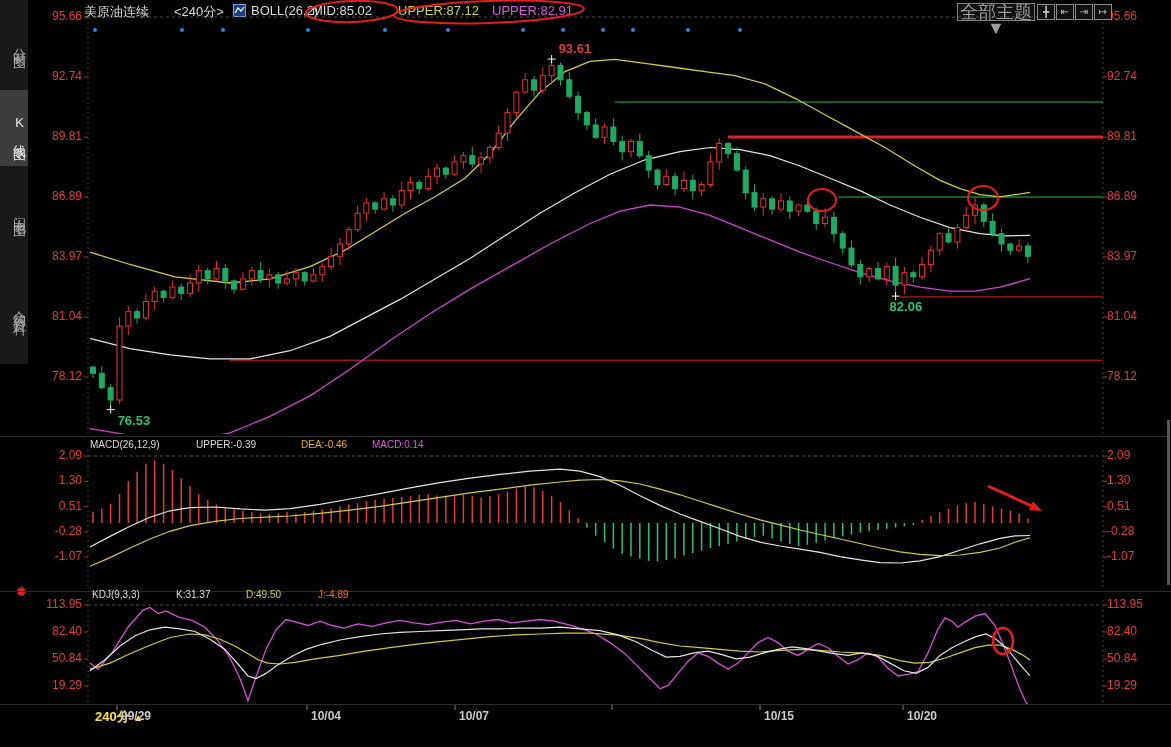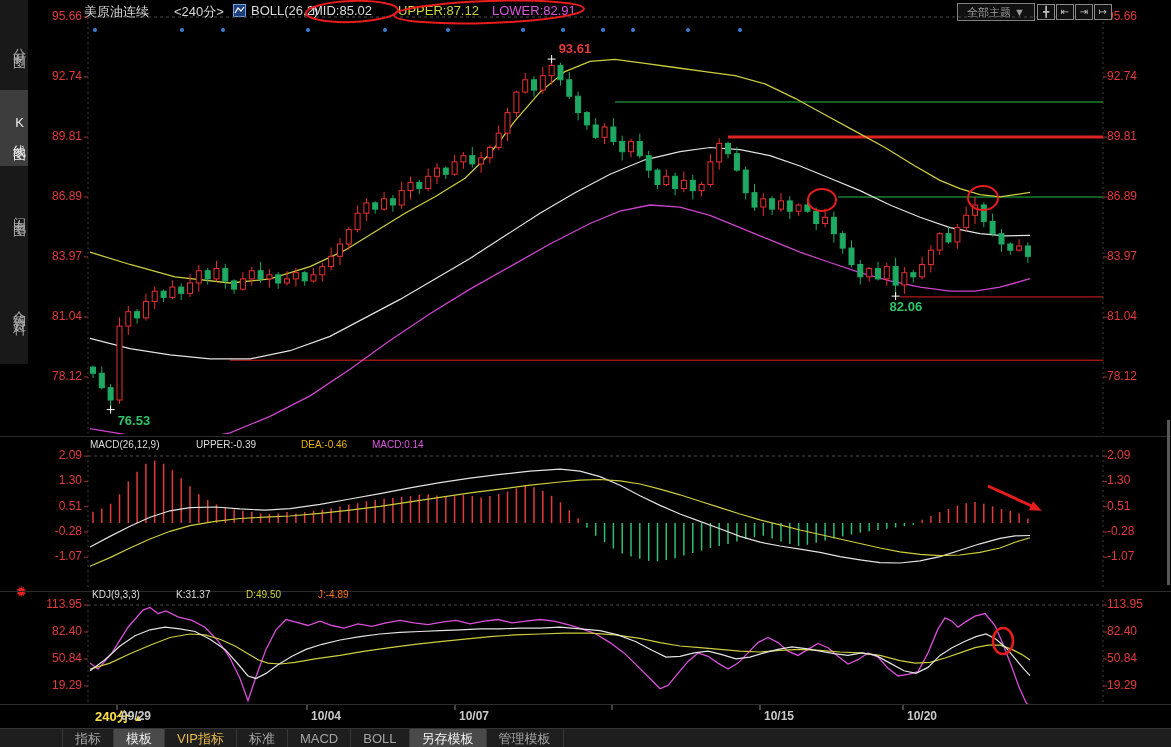--- a/index.html
+++ b/index.html
@@ -11,21 +11,21 @@
        color:#ababab;font-size:13px;letter-spacing:4px;text-align:center;cursor:pointer;}
   .sb-item.active{background:#3d3d3d;color:#ededed;}
   
   .h{position:absolute;top:3px;font-size:13px;color:#dcdcdc;white-space:pre;}
   .ph{position:absolute;font-size:10px;color:#dcdcdc;white-space:pre;}
   .axis-label{position:absolute;font-size:12px;color:#e23b3b;width:52px;}
   .axis-label.l{left:30px;text-align:right;}
   .axis-label.r{left:1107px;text-align:left;}
   
   #themeBtn{position:absolute;left:957px;top:3px;width:76px;height:16px;border:1px solid #7f7f7f;
-       color:#9c9c9c;font-size:11px;text-align:center;line-height:16px;cursor:pointer;background:#101010;}
+       color:#9c9c9c;font-size:18px;text-align:center;line-height:16px;cursor:pointer;background:#101010;}
   .tool-btn{position:absolute;top:4px;width:16px;height:14px;border:1px solid #8a8a8a;color:#c0c0c0;
        font-size:10px;line-height:13px;text-align:center;cursor:pointer;background:#101010;}
   
   .sep{position:absolute;left:0;width:1171px;height:1px;background:#2c2c2c;}
   
   .xdate{position:absolute;top:709px;font-size:12px;font-weight:bold;color:#c9c9c9;}
   #periodTag{position:absolute;left:95px;top:708px;font-size:13px;font-weight:bold;color:#fde047;cursor:pointer;}
   #periodTag .up{font-size:10px;}
   
   #toolbar{position:absolute;left:0;top:728px;width:1171px;height:19px;background:#1e1e1e;
@@ -56,21 +56,21 @@
   <div>
     <span class="h" style="left:84px;">美原油连续</span>
     <span class="h" style="left:174px;color:#d8d8d8;">&lt;240分&gt;</span>
     <svg id="bollIcon" width="13" height="13">
       <rect x="0.5" y="0.5" width="12" height="12" fill="#1d3f7d" stroke="#6fa0e0"></rect>
       <polyline points="2,9 5,4 8,7 11,3" fill="none" stroke="#ffffff" stroke-width="1.2"></polyline>
     </svg>
     <span class="h" style="left:251px;">BOLL(26,2)</span>
     <span class="h" style="left:312px;">MID:85.02</span>
     <span class="h" style="left:398px;color:#cdd53e;">UPPER:87.12</span>
-    <span class="h" style="left:492px;color:#df55df;">LOWER:82.91</span>
+    <span class="h" style="left:492px;color:#df55df;">UPPER:82.91</span>
   </div>
 
   <div id="themeBtn"><span>全部主题</span> <span>▼</span></div>
   <div id="toolIcons"></div>
 
   <svg id="chart" width="1171" height="747">
       <defs>
         <clipPath id="cpMain">
           <rect x="88" y="15" width="1015" height="419"></rect>
         </clipPath>
@@ -571,30 +571,19 @@
   <div id="xaxis">
     <span id="periodTag"><span>240分</span> <span class="up">▲</span></span>
   <span class="xdate" style="left: 121px;">09/29</span>
       <span class="xdate" style="left: 311px;">10/04</span>
       <span class="xdate" style="left: 459px;">10/07</span>
       <span class="xdate" style="left: 616px; margin-top: 44px;">10/12</span>
       <span class="xdate" style="left: 764px;">10/15</span>
       <span class="xdate" style="left: 907px;">10/20</span>
     </div>
 
-  <div id="toolbar">
-    <div class="tb-spacer"></div>
-  <div class="tab">指标</div>
-      <div class="tab active">模板</div>
-      <div class="tab vip">VIP指标</div>
-      <div class="tab">标准</div>
-      <div class="tab">MACD</div>
-      <div class="tab">BOLL</div>
-      <div class="tab active">另存模板</div>
-      <div class="tab">管理模板</div>
-    </div>
 
   <div id="scrollThumb"></div>
 <div class="tool-btn" style="left: 1037px;">╋</div>
     <div class="tool-btn" style="left: 1056px;">⇤</div>
     <div class="tool-btn" style="left: 1075px;">⇥</div>
     <div class="tool-btn" style="left: 1094px;">↦</div>
   </div>
 
 </body></html>

